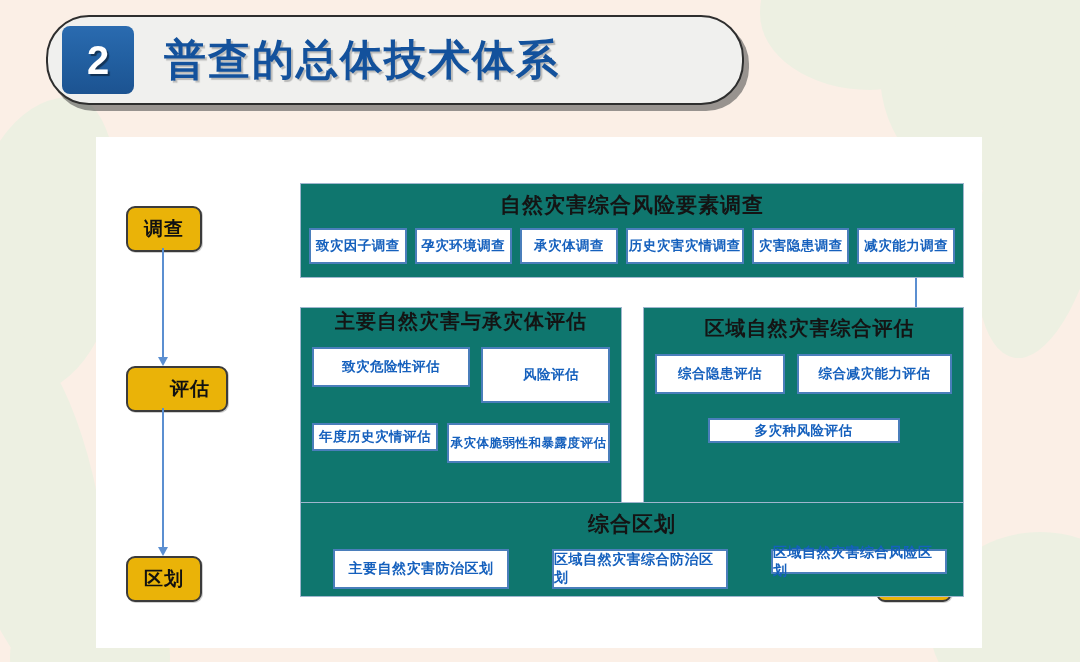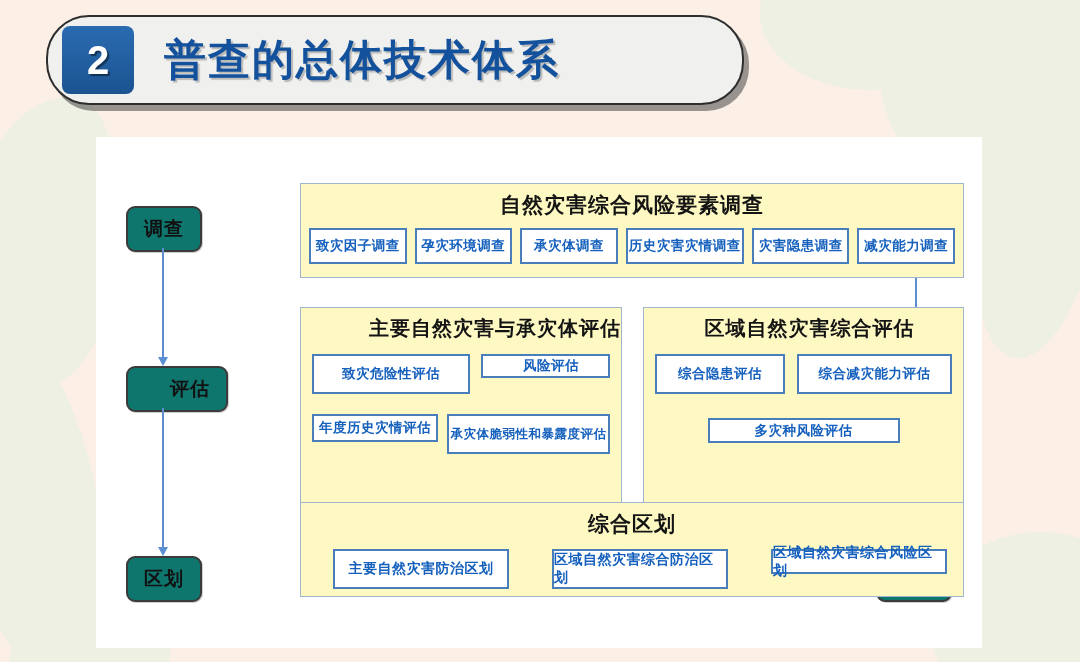--- a/index.html
+++ b/index.html
@@ -107,21 +107,21 @@
     position: absolute;
     left: 96px; top: 137px;
     width: 886px; height: 511px;
     background: #FFFFFF;
     z-index: 2;
   }
 
   
   .stage-chip {
     position: absolute;
-    background: #0f766e;
+    background: #eab308;
     border: 2px solid #3B3B3B;
     border-radius: 9px;
     display: flex;
     align-items: center;
     justify-content: center;
     font-size: 19px;
     font-weight: bold;
     color: #111111;
     letter-spacing: 1px;
     box-shadow: 1px 1px 0 rgba(120,120,120,0.35);
@@ -177,21 +177,21 @@
     justify-content: center;
     letter-spacing: 1px;
     line-height: 1.05;
   }
   #spec-sub-0 { margin-top: 10px; height: 132px; }
   #spec-sub-1 { margin-top: 30px; height: 132px; }
 
   
   .group-panel {
     position: absolute;
-    background: #fef9c3;
+    background: #0f766e;
     border: 1px solid #9FB6CE;
   }
   .group-title {
     text-align: center;
     font-size: 21px;
     font-weight: bold;
     color: #141414;
     letter-spacing: 1px;
   }
   .leaf-box {
@@ -287,24 +287,24 @@
     <div class="leaf-box" style="flex:1; height:36px;">致灾因子调查</div>
     <div class="leaf-box" style="flex:1; height:36px;">孕灾环境调查</div>
     <div class="leaf-box" style="flex:1; height:36px;">承灾体调查</div>
     <div class="leaf-box" style="flex:1.22; height:36px;">历史灾害灾情调查</div>
     <div class="leaf-box" style="flex:1; height:36px;">灾害隐患调查</div>
     <div class="leaf-box" style="flex:1; height:36px;">减灾能力调查</div>
   </div>
 </div>
 
 <div class="group-panel" style="left:300px; top:307px; width:320px; height:203px; z-index:3;">
-  <div class="group-title" style="margin-top:7px; font-size:20px;text-align:right;">主要自然灾害与承灾体评估</div>
+  <div class="group-title" style="font-size:20px;">主要自然灾害与承灾体评估</div>
   <div style="display:flex; gap:11px; margin:12px 11px 0 11px;">
     <div class="leaf-box" style="flex:1.35; height:40px;">致灾危险性评估</div>
-    <div class="leaf-box" style="flex:1; height:24px;padding-left:11px;">风险评估</div>
+    <div class="leaf-box" style="flex:1; height:56px;padding-left:11px;">风险评估</div>
   </div>
   <div style="display:flex; gap:9px; margin:20px 11px 0 11px;">
     <div class="leaf-box" style="flex:1; height:28px;">年度历史灾情评估</div>
     <div class="leaf-box" style="flex:1.3; height:40px; font-size:12.5px;">承灾体脆弱性和暴露度评估</div>
   </div>
 </div>
 
 <div class="group-panel" style="left:643px; top:307px; width:319px; height:203px; z-index:3;">
   <div class="group-title" style="margin-top:7px; font-size:20px;margin-left:12px;">区域自然灾害综合评估</div>
   <div style="display:flex; gap:12px; margin:12px 11px 0 11px;">

